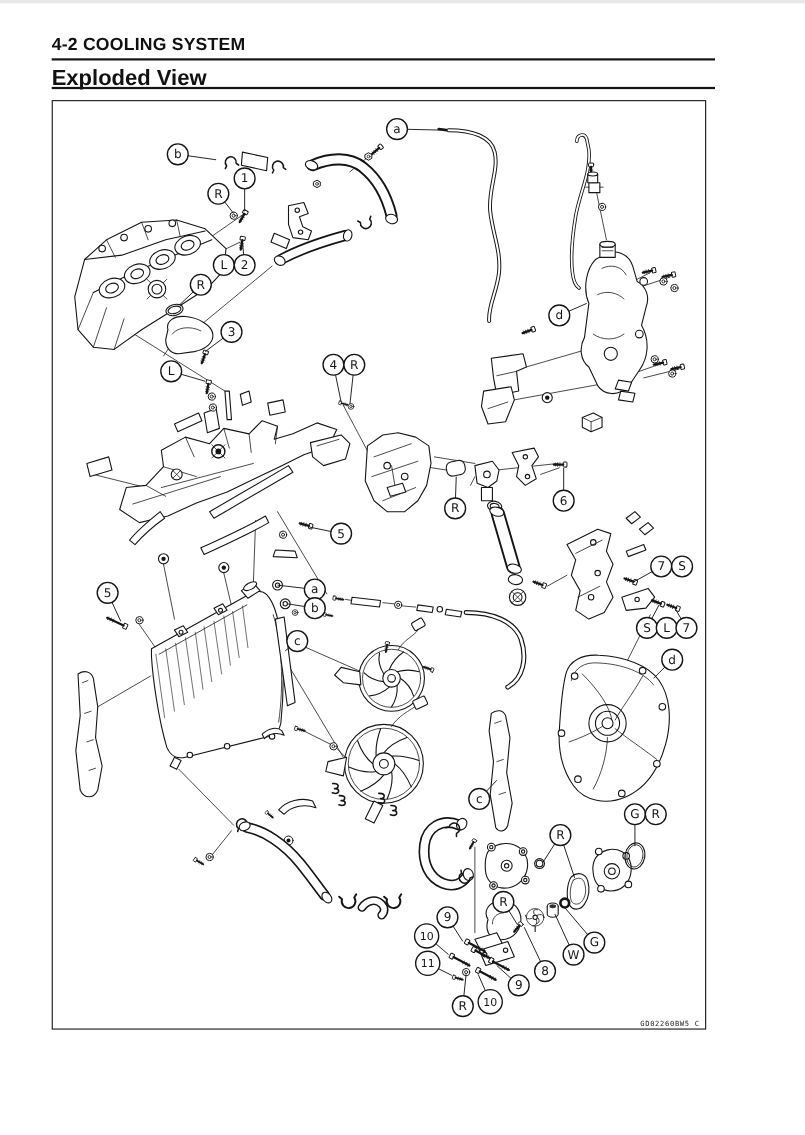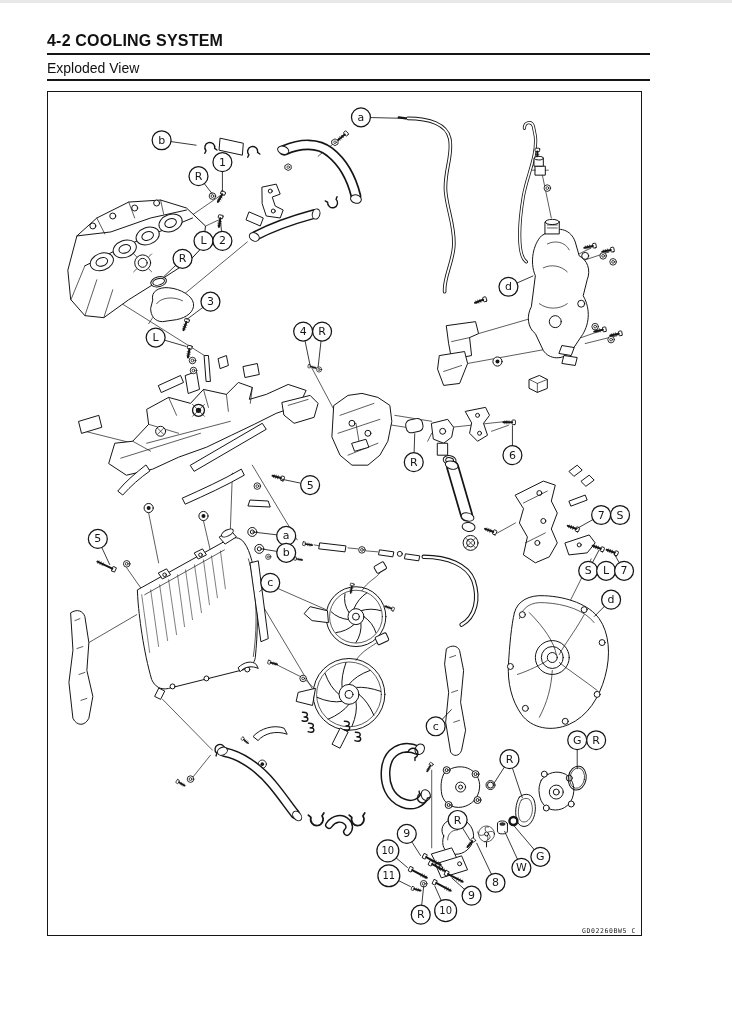--- a/index.html
+++ b/index.html
@@ -3,21 +3,21 @@
 <meta charset="utf-8">
 <style>
   html,body{margin:0;padding:0;background:#e8e8e8;}
   .page{
     position:relative;width:732px;height:1032px;background:#ffffff;
     font-family:"Liberation Sans","DejaVu Sans",sans-serif;color:#111;
     overflow:hidden;margin:3px auto;
   }
   .section-title{position:absolute;left:47px;top:29px;font-size:16px;font-weight:bold;letter-spacing:.2px;}
   .title-rule{position:absolute;left:47px;top:50px;width:603px;height:2px;background:#151515;}
-  .subsection-title{position:absolute;left:47px;top:57px;font-size:14px;font-weight:normal;}
+  .subsection-title{position:absolute;left:47px;top:57px;font-size:20px;font-weight:bold;}
   .subtitle-rule{position:absolute;left:47px;top:76px;width:603px;height:2px;background:#151515;}
   .diagram-frame{
     position:absolute;left:47px;top:88px;width:595px;height:845px;
     border:1.6px solid #151515;background:#fff;box-sizing:border-box;
   }
   .diagram-frame svg{display:block;width:100%;height:100%;}
   svg .art{stroke:#151515;stroke-width:1;fill:none;stroke-linecap:round;stroke-linejoin:round;}
   svg .wfill{fill:#ffffff;}
   svg .thin{stroke-width:.7;}
   svg .hatch{stroke-width:.55;}

